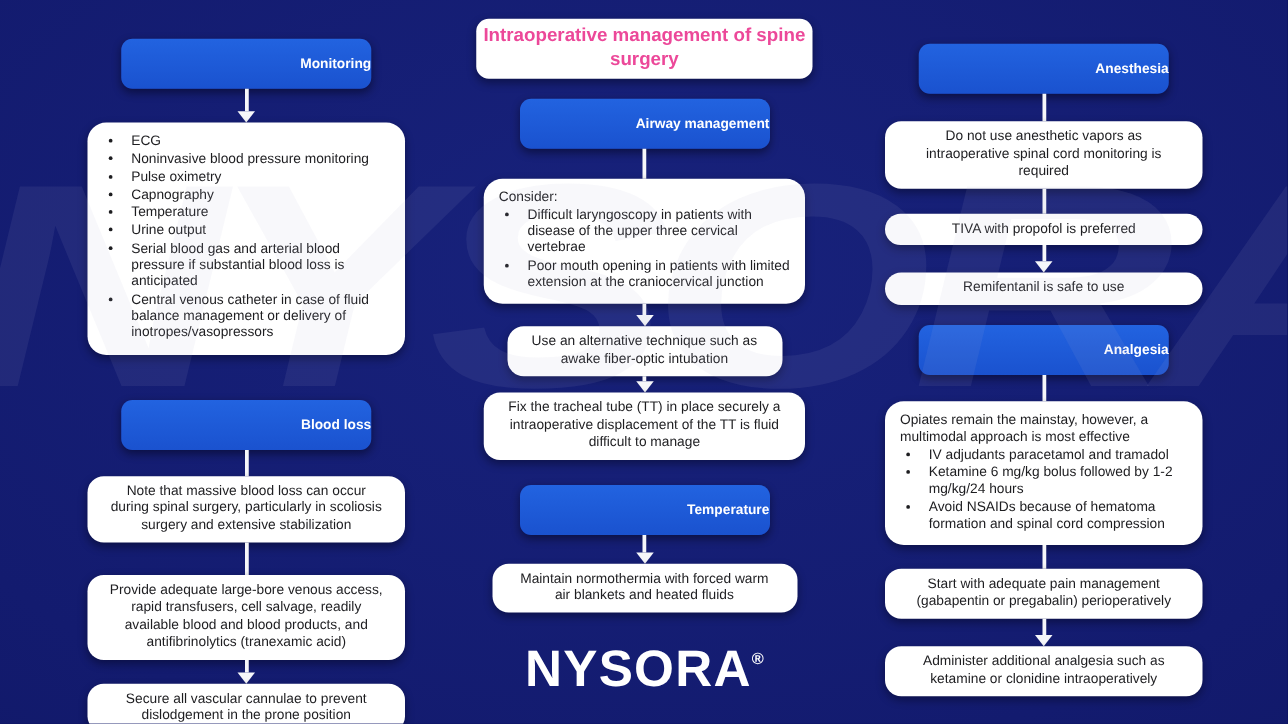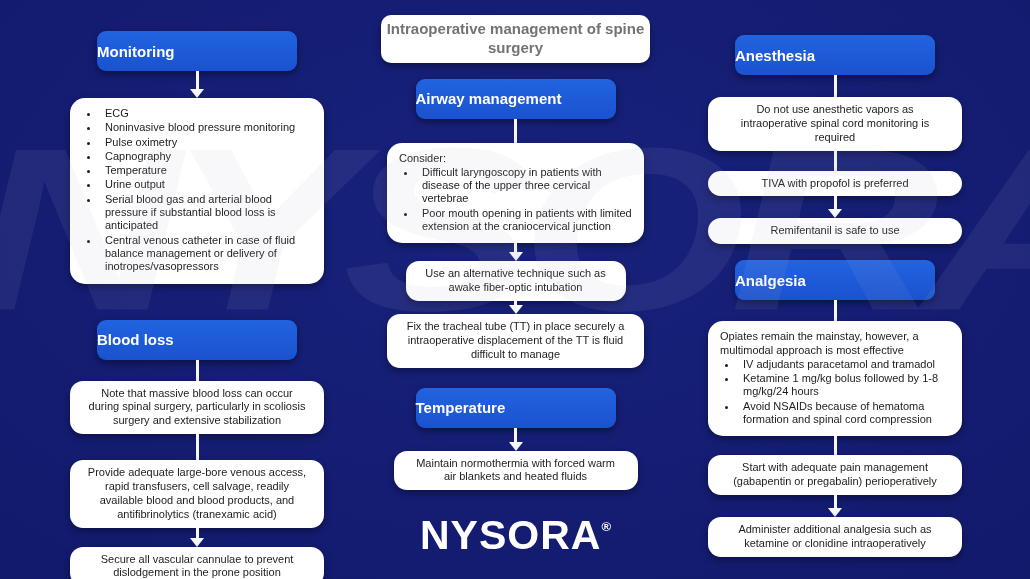--- a/index.html
+++ b/index.html
@@ -18,30 +18,30 @@
     transform:scaleY(0.80);transform-origin:top left;
     color:rgba(175,182,208,0.09);
     user-select:none;
   }
   .col{position:absolute;display:flex;flex-direction:column;align-items:center;z-index:2;}
   .col-left{left:70px;top:31px;width:254px;}
   .col-mid{left:381px;top:15px;width:269px;}
   .col-right{left:708px;top:35px;width:254px;}
   .hdr{
     width:200px;height:40px;flex:0 0 auto;
-    display:flex;align-items:center;justify-content:flex-start;
+    display:flex;align-items:center;justify-content:flex-end;
     background:linear-gradient(180deg,#2263e0 0%,#1a52cf 100%);
-    color:#ffffff;font-size:15px;font-weight:600;
+    color:#ffffff;font-size:11px;font-weight:600;
     border-radius:9px;
     box-shadow:0 3px 7px rgba(0,0,12,0.45);
   }
   .titlebox{
     width:269px;min-height:43px;box-sizing:border-box;flex:0 0 auto;
     display:flex;align-items:center;justify-content:center;
-    background:#ffffff;color:#737373;
+    background:#ffffff;color:#ec4899;
     font-size:15px;font-weight:600;line-height:1.25;text-align:center;
     border-radius:10px;padding:5px 4px;
     box-shadow:0 3px 7px rgba(0,0,12,0.4);
   }
   .wbox{
     width:100%;box-sizing:border-box;flex:0 0 auto;
     background:#ffffff;color:#1d1d20;
     font-size:11px;line-height:1.26;text-align:center;
     border-radius:13px;padding:6px 16px;
     display:flex;align-items:center;justify-content:center;
@@ -168,21 +168,21 @@
     <div class="hdr" style="margin-top:16px">
       <span>Analgesia</span>
     </div>
     <div class="conn" style="height:21px">
       <div class="stem"></div>
     </div>
     <div class="wbox listbox">
       <div class="intro">Opiates remain the mainstay, however, a multimodal approach is most effective</div>
       <ul class="bullets">
           <li>IV adjudants paracetamol and tramadol</li>
-          <li>Ketamine 1 mg/kg bolus followed by 1-8 mg/kg/24 hours</li>
+          <li>Ketamine 6 mg/kg bolus followed by 1-2 mg/kg/24 hours</li>
           <li>Avoid NSAIDs because of hematoma formation and spinal cord compression</li>
         </ul>
     </div>
     <div class="conn" style="height:19px">
       <div class="stem"></div>
     </div>
     <div class="wbox">Start with adequate pain management (gabapentin or pregabalin) perioperatively</div>
     <div class="conn" style="height:22px">
       <div class="stem"></div>
         <div class="head"></div>

